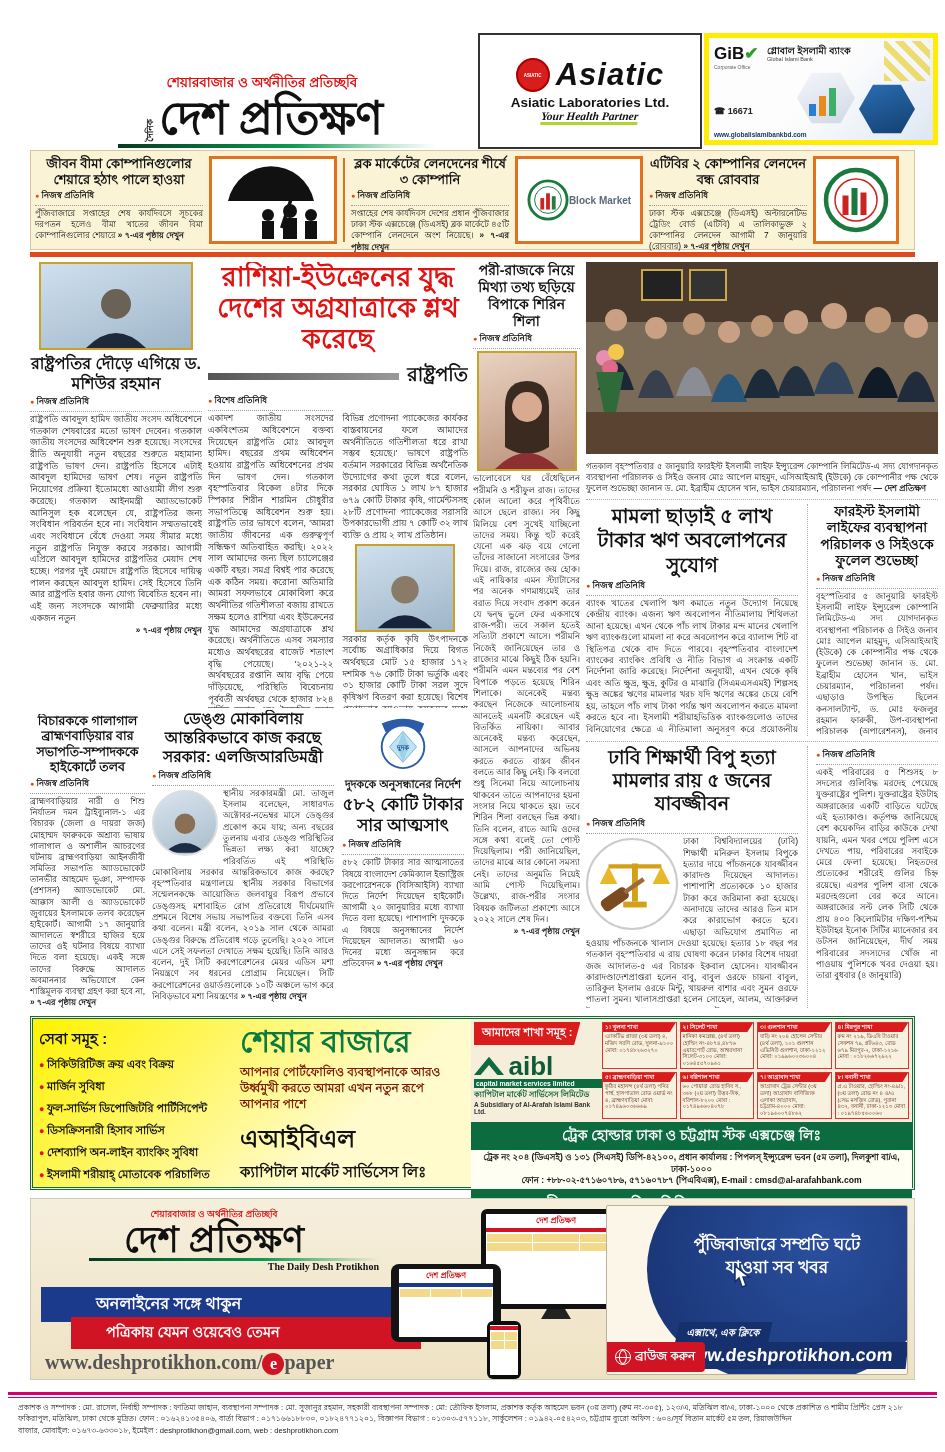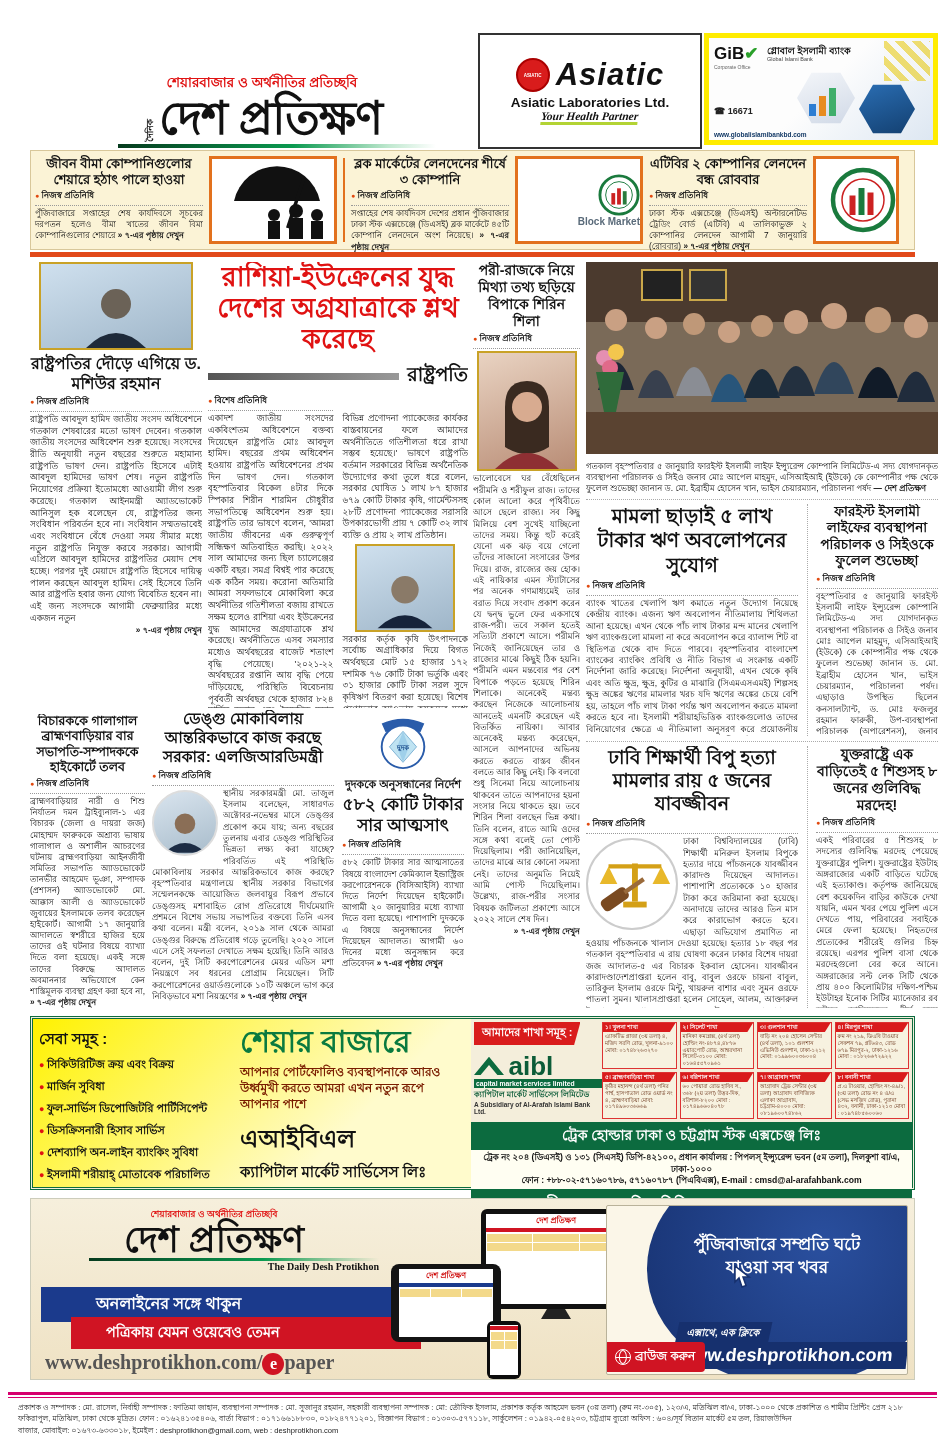--- a/index.html
+++ b/index.html
@@ -43,22 +43,22 @@
   .gib-web{position:absolute;left:5px;bottom:2px;font-size:6.5px;font-weight:bold;color:#143a66;}
   
   .teasers{left:30px;top:150px;width:885px;height:100px;background:#fbf3d6;border:1px solid #d8c79a;
            box-sizing:border-box;display:flex;padding:5px 4px;gap:6px;}
   .tz{flex:0 0 auto;}
   .tz-title{font-size:13px;font-weight:900;text-align:center;line-height:1.2;}
   .byline{font-size:8.5px;font-weight:bold;margin:2px 0;border-bottom:1px dotted #999;padding-bottom:2px;}
   .byline .dot{color:#e1490f;font-size:7px;}
   .tz-body{font-size:8.3px;line-height:1.32;text-align:justify;}
   .more{font-size:8.2px;font-weight:bold;text-align:right;}
-  .tz-img{border:3px solid #e2711d;background:#fff;display:flex;align-items:flex-end;justify-content:center;
-          flex-direction:column;box-sizing:border-box;}
+  .tz-img{border:3px solid #e2711d;background:#fff;display:flex;align-items:center;justify-content:center;
+          flex-direction:row;box-sizing:border-box;}
   .tz-sep{border-right:2px solid #e2711d;margin:2px 0;}
   .redbar{left:30px;top:252px;width:885px;height:5px;background:#e2491a;}
   
   .art-title{font-weight:900;text-align:center;line-height:1.22;}
   .body{font-size:8.8px;line-height:1.33;text-align:justify;}
   .blk{box-sizing:border-box;overflow:hidden;}
   .a1{left:30px;top:262px;width:172px;height:446px;}
   .photo-frame{border:2px solid #c9a227;background:linear-gradient(160deg,#cfe0ee,#9fb6c9);position:relative;overflow:hidden;}
   .sil{position:absolute;bottom:0;left:50%;transform:translateX(-50%);}
   .b1{left:30px;top:714px;width:115px;height:294px;}
@@ -386,21 +386,20 @@
                 <g transform="rotate(-35 18 40)">
                   <rect x="8" y="36" width="20" height="9" rx="3" fill="#7a4a21"></rect>
                   <rect x="26" y="39" width="16" height="3" fill="#9a6a3a"></rect>
                 </g>
               </svg>
           </span>
           <span>ঢাকা বিশ্ববিদ্যালয়ের (ঢাবি) শিক্ষার্থী মনিরুল ইসলাম বিপুকে হত্যার দায়ে পাঁচজনকে যাবজ্জীবন কারাদণ্ড দিয়েছেন আদালত। পাশাপাশি প্রত্যেককে ১০ হাজার টাকা করে জরিমানা করা হয়েছে। অনাদায়ে তাদের আরও তিন মাস করে কারাভোগ করতে হবে। এছাড়া অভিযোগ প্রমাণিত না হওয়ায় পাঁচজনকে খালাস দেওয়া হয়েছে। হত্যার ১৮ বছর পর গতকাল বৃহস্পতিবার এ রায় ঘোষণা করেন ঢাকার বিশেষ দায়রা জজ আদালত-৫ এর বিচারক ইকবাল হোসেন। যাবজ্জীবন কারাদণ্ডাদেশপ্রাপ্তরা হলেন বাবু, বাবুল ওরফে চায়না বাবুল, তারিকুল ইসলাম ওরফে মিন্টু, খায়রুল বাশার এবং সুমন ওরফে পাতলা সুমন। খালাসপ্রাপ্তরা হলেন সোহেল, আলম, আক্তারুল ইসলাম ওরফে পারভেজ, মামুন এবং উজ্জ্বল। সংবাদমাধ্যমকে এসব তথ্য জানিয়েছেন সংশ্লিষ্ট আদালতের স্টেনোলিপিকার সোহানুর রহমান। মামলার অভিযোগ থেকে জানা যায়, ২০০৪ সালের ২৬ জুলাই বিকালে ভেন্ডরার বাসা থেকে বিপুকে ডেকে নিয়ে যান বাবু। এর ১৫-২০ মিনিট পর বিপুর বাসার গৃহকর্মী বাসায় এসে জানান, বিপু মাথায় রক্তাক্ত অবস্থায় পড়ে আছেন। বিপুর খালা রোকসানা আক্তার ও প্রতিবেশী সুমন তাকে উদ্ধার করে ঢাকা মেডিকেল কলেজ (ঢামেক) হাসপাতালে নিয়ে</span> 
         </div>
       </div>
       <div class="cB blk" style="border-left:1px dotted #aaa;padding-left:8px">
-        <div class="art-title" style="font-size:14px">যুক্তরাষ্ট্রে এক বাড়িতেই ৫ শিশুসহ ৮ জনের গুলিবিদ্ধ মরদেহ!</div>
         <div class="byline"><span class="dot">●</span> <span>নিজস্ব প্রতিনিধি</span></div>
         <div class="body" style="font-size:8.5px"><span>একই পরিবারের ৫ শিশুসহ ৮ সদস্যের গুলিবিদ্ধ মরদেহ পেয়েছে যুক্তরাষ্ট্রের পুলিশ। যুক্তরাষ্ট্রের ইউটাহ অঙ্গরাজ্যের একটি বাড়িতে ঘটেছে এই হত্যাকাণ্ড। কর্তৃপক্ষ জানিয়েছে বেশ কয়েকদিন বাড়ির কাউকে দেখা যায়নি, এমন খবর পেয়ে পুলিশ এসে দেখতে পায়, পরিবারের সবাইকে মেরে ফেলা হয়েছে। নিহতদের প্রত্যেকের শরীরেই গুলির চিহ্ন রয়েছে। এরপর পুলিশ বাসা থেকে মরদেহগুলো বের করে আনে। অঙ্গরাজ্যের সল্ট লেক সিটি থেকে প্রায় ৪০০ কিলোমিটার দক্ষিণ-পশ্চিম ইউটাহর ইনোক সিটির ম্যানেজার রব ডটসন জানিয়েছেন, দীর্ঘ সময় পরিবারের সদস্যদের খোঁজ না পাওয়ায় পুলিশকে খবর দেওয়া হয়। তারা বুধবার (৪ জানুয়ারি)</span> </div>
       </div>
     </div>
   </div>
 
   <div class="abs blk b1">
     <div class="art-title" style="font-size:12.5px">বিচারককে গালাগাল ব্রাহ্মণবাড়িয়ার বার সভাপতি-সম্পাদককে হাইকোর্টে তলব</div>
     <div class="byline"><span class="dot">●</span> <span>নিজস্ব প্রতিনিধি</span></div>
     <div class="body" style="font-size:8.4px"><span>ব্রাহ্মণবাড়িয়ার নারী ও শিশু নির্যাতন দমন ট্রাইব্যুনাল-১ এর বিচারক (জেলা ও দায়রা জজ) মোহাম্মদ ফারুককে অশ্রাব্য ভাষায় গালাগাল ও অশালীন আচরণের ঘটনায় ব্রাহ্মণবাড়িয়া আইনজীবী সমিতির সভাপতি অ্যাডভোকেট তানভীর আহমেদ ভূঞা, সম্পাদক (প্রশাসন) অ্যাডভোকেট মো. আক্কাস আলী ও অ্যাডভোকেট জুবায়ের ইসলামকে তলব করেছেন হাইকোর্ট। আগামী ১৭ জানুয়ারি আদালতে স্বশরীরে হাজির হয়ে তাদের ওই ঘটনার বিষয়ে ব্যাখ্যা দিতে বলা হয়েছে। একই সঙ্গে তাদের বিরুদ্ধে আদালত অবমাননার অভিযোগে কেন শাস্তিমূলক ব্যবস্থা গ্রহণ করা হবে না,</span> <b class="more" style="display:inline">» ৭-এর পৃষ্ঠায় দেখুন</b></div>

